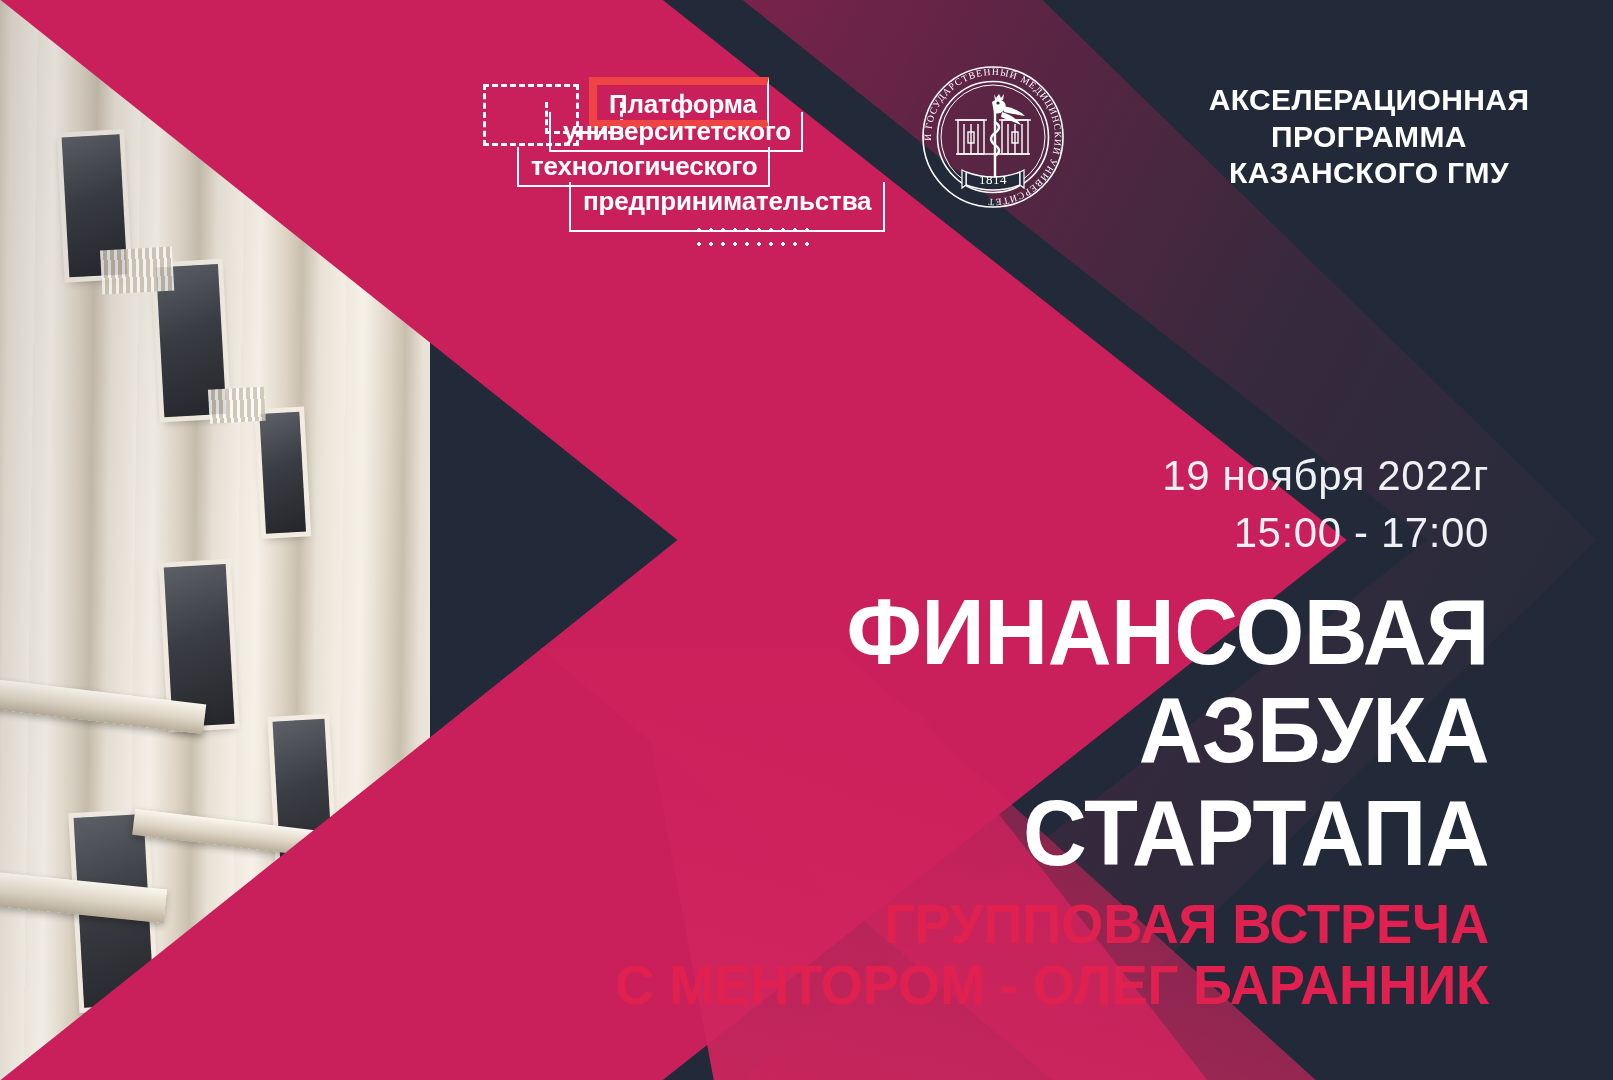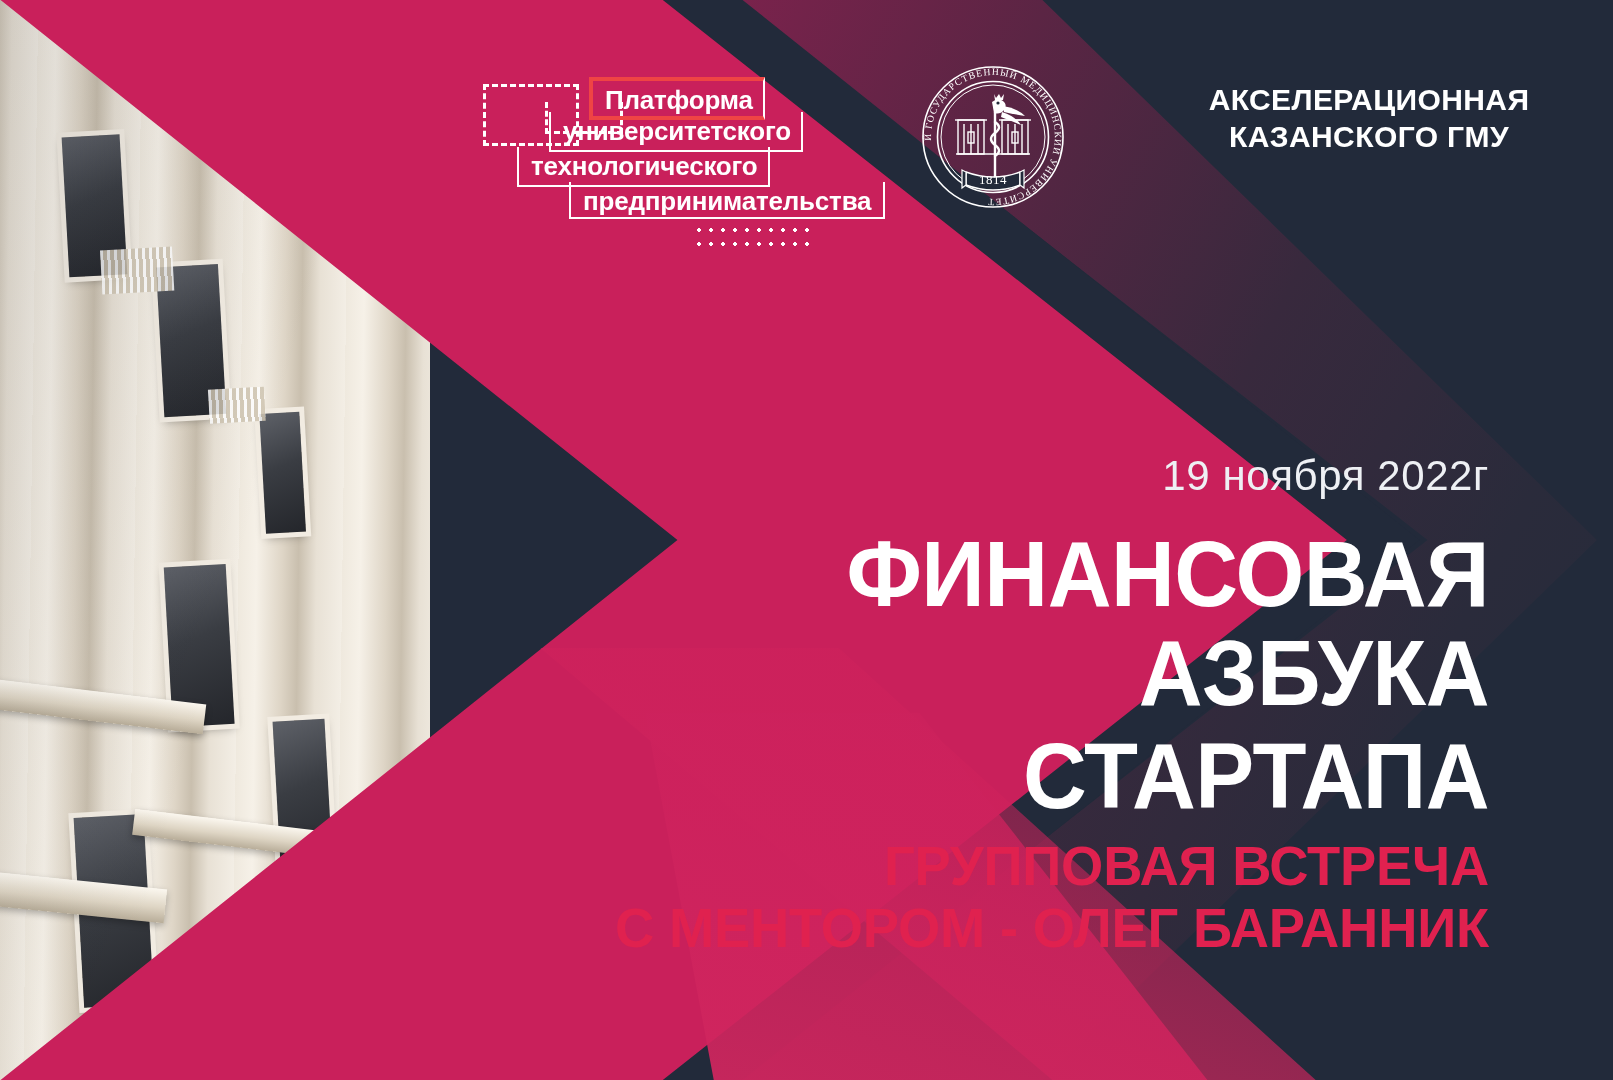--- a/index.html
+++ b/index.html
@@ -140,24 +140,24 @@
   .put-line {
     position: absolute;
     color: #ffffff;
     font-weight: bold;
     font-size: 26px;
     letter-spacing: -0.2px;
     white-space: nowrap;
     line-height: 1.0;
     box-sizing: border-box;
   }
-  #put-l1 { left: 106px; top: 5px;  padding: 6px 10px 3px 12px; border: 4px solid #ef4444; border-right: 2px solid #fff; }
+  #put-l1 { left: 106px; top: 5px;  padding: 6px 10px 3px 12px; border: 8px solid #ef4444; border-right: 2px solid #fff; }
   #put-l2 { left: 66px;  top: 40px; padding: 6px 10px 6px 12px; border: 2px solid #fff; border-top: none; }
   #put-l3 { left: 34px;  top: 75px; padding: 6px 10px 6px 12px; border: 2px solid #fff; border-top: none; }
-  #put-l4 { left: 86px;  top: 110px;padding: 6px 12px 3px 12px; border: 2px solid #fff; border-top: none; }
+  #put-l4 { left: 86px;  top: 110px;padding: 6px 12px 16px 12px; border: 2px solid #fff; border-top: none; }
   #put-dots {
     position: absolute;
     left: 210px; top: 152px;
     width: 122px; height: 26px;
     background-image:
       radial-gradient(#ffffff 1.6px, transparent 1.8px),
       radial-gradient(#ffffff 1.6px, transparent 1.8px);
     background-size: 12px 12px, 12px 12px;
     background-position: 0 0, 0 14px;
     background-repeat: repeat-x, repeat-x;
@@ -320,26 +320,28 @@
           <path d="M48,110 q27,10 54,0 l0,13 q-27,10 -54,0 z" fill="#222a3a" stroke="#ffffff" stroke-width="1.5"></path>
           <path d="M44,108 l4,2 l0,13 l-4,3 z" fill="#222a3a" stroke="#ffffff" stroke-width="1.2"></path>
           <path d="M106,108 l-4,2 l0,13 l4,3 z" fill="#222a3a" stroke="#ffffff" stroke-width="1.2"></path>
           <text x="75" y="122" text-anchor="middle" font-family="'Liberation Serif', serif" font-size="13" fill="#ffffff" letter-spacing="0.5">1814</text>
         </g>
       </svg>
     </div>
 
     <div id="prog-title">
       <div>АКСЕЛЕРАЦИОННАЯ</div>
+      <div>ПРОГРАММА</div>
       <div>КАЗАНСКОГО ГМУ</div>
     </div>
   </div>
 
   <div id="content">
     <div class="when" id="date-line">19 ноября 2022г</div>
+    <div class="when" id="time-line">15:00 - 17:00</div>
 
     <div id="main-title">
       <span class="t1">ФИНАНСОВАЯ АЗБУКА</span>
       <span class="t2">СТАРТАПА</span>
     </div>
 
     <div id="sub-title">
       <span class="s1">ГРУППОВАЯ ВСТРЕЧА</span>
       <span class="s2">С МЕНТОРОМ - ОЛЕГ БАРАННИК</span>
     </div>

